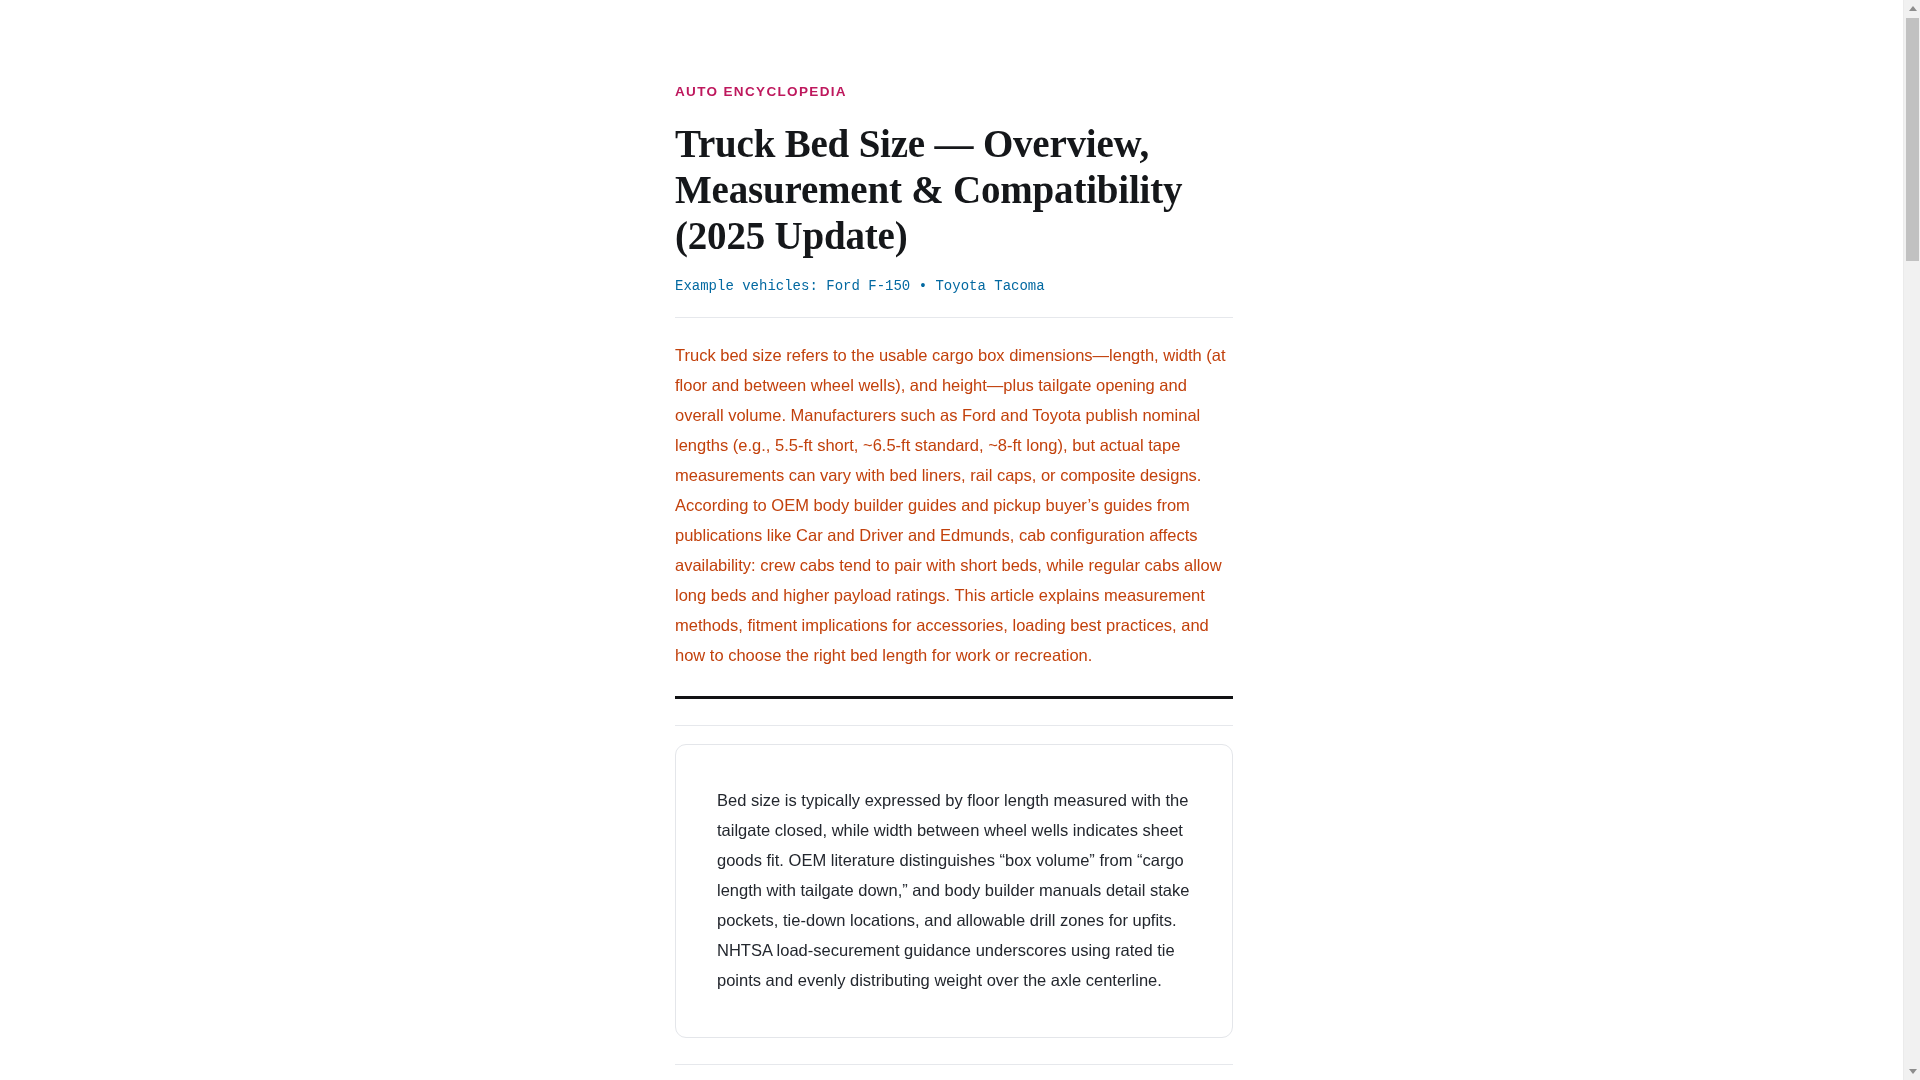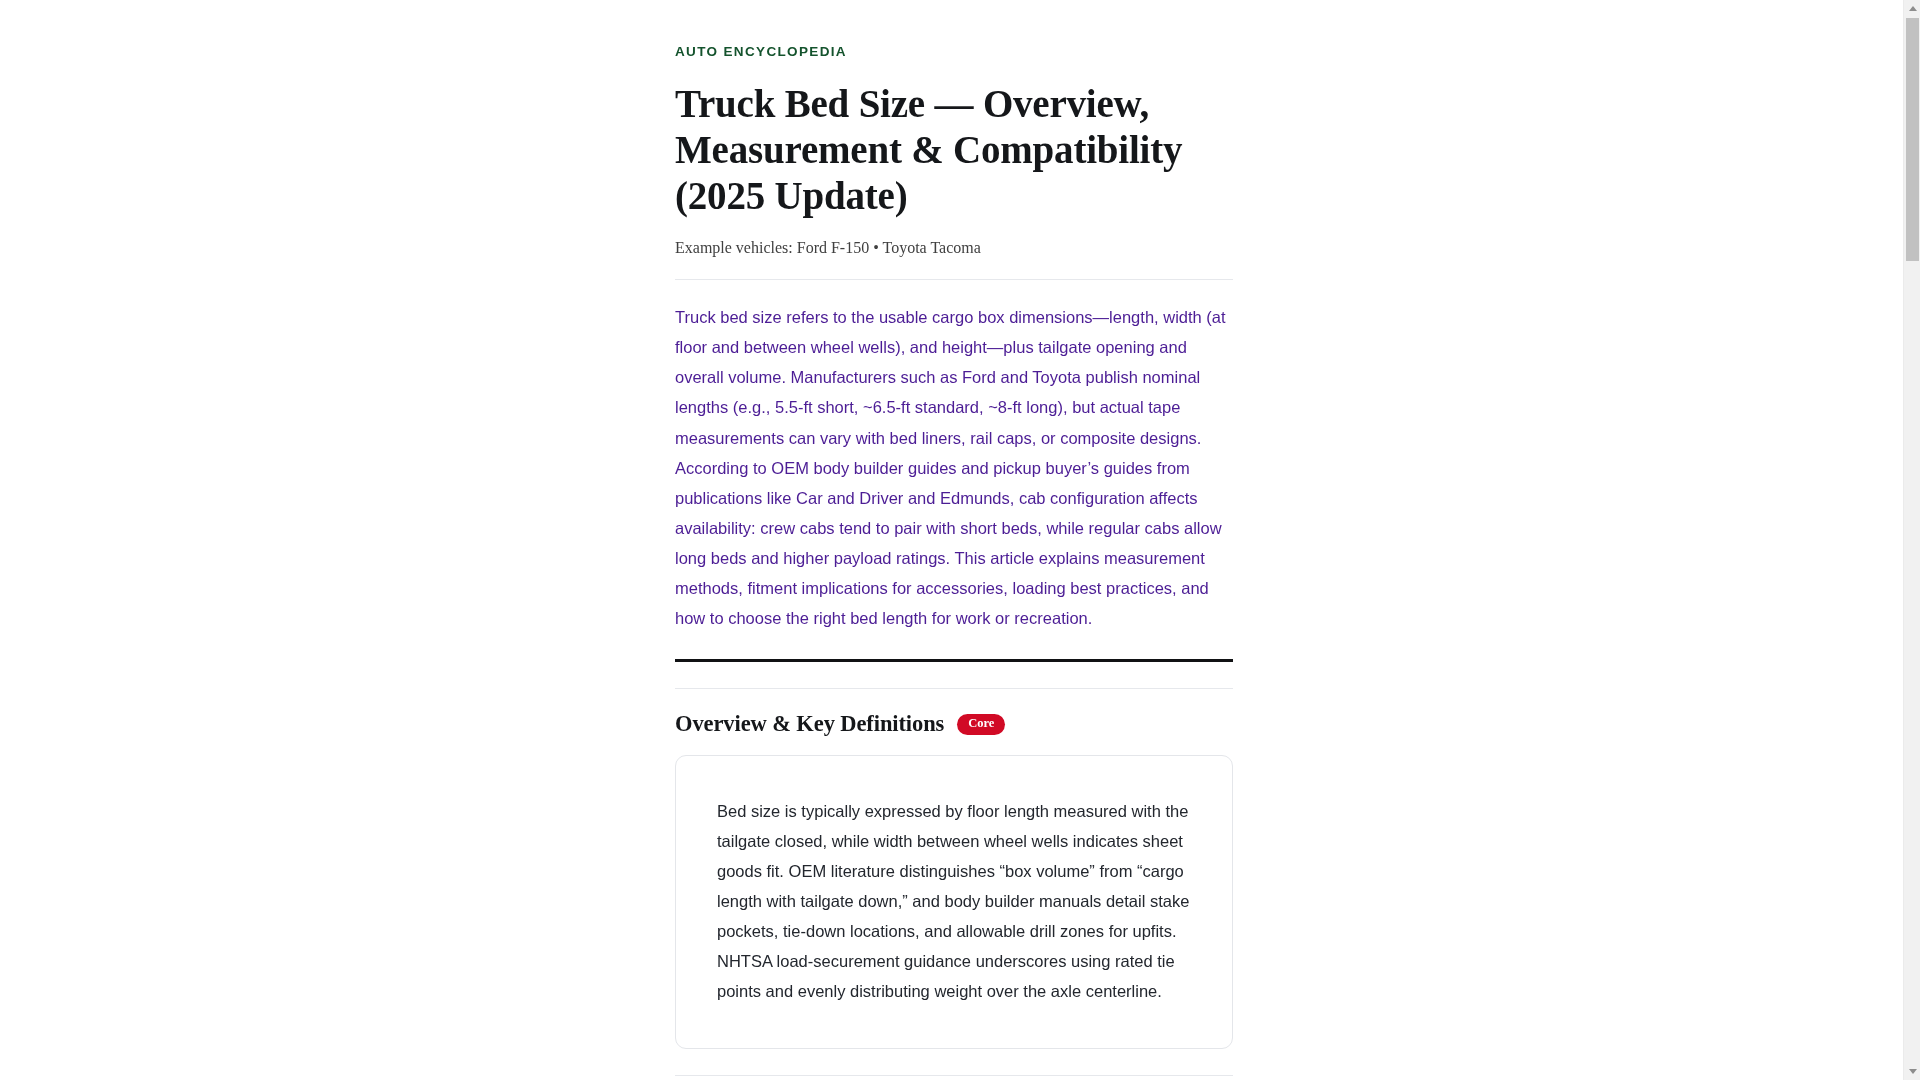--- a/index.html
+++ b/index.html
@@ -29,55 +29,55 @@
     top: 0;
     width: 558px;
   }
 
   
   .kicker {
     font-family: "Liberation Sans", sans-serif;
     font-size: 13.5px;
     font-weight: 700;
     letter-spacing: 1.35px;
-    color: #14532d;
+    color: #be185d;
     margin: 0;
-    padding-top: 44px;
+    padding-top: 84px;
   }
 
   .headline {
     font-family: "Liberation Serif", serif;
     font-size: 39px;
     line-height: 1.18;
     font-weight: 700;
     color: #15171a;
     margin: 22px 0 0 0;
     letter-spacing: -0.2px;
   }
 
   .byline {
-    font-family: Liberation Serif, serif;
-    font-size: 16px;
-    color: #404040;
+    font-family: Liberation Mono, monospace;
+    font-size: 14px;
+    color: #0369a1;
     margin: 18px 0 0 0;
     line-height: 1.4;
   }
 
   .rule-light {
     height: 1px;
     background: #e6e8ec;
     margin: 20px 0 0 0;
     border: 0;
   }
 
   .lede {
     font-family: "Liberation Sans", sans-serif;
     font-size: 16.5px;
     line-height: 1.82;
-    color: #4c1d95;
+    color: #c2410c;
     margin: 22px 0 0 0;
   }
 
   .rule-heavy {
     height: 3px;
     background: #111214;
     margin: 26px 0 0 0;
     border: 0;
   }
 
@@ -186,24 +186,20 @@
     <div class="byline">Example vehicles: Ford F-150 • Toyota Tacoma</div>
 
     <hr class="rule-light">
 
     <p class="lede">Truck bed size refers to the usable cargo box dimensions—length, width (at floor and between wheel wells), and height—plus tailgate opening and overall volume. Manufacturers such as Ford and Toyota publish nominal lengths (e.g., 5.5-ft short, ~6.5-ft standard, ~8-ft long), but actual tape measurements can vary with bed liners, rail caps, or composite designs. According to OEM body builder guides and pickup buyer’s guides from publications like Car and Driver and Edmunds, cab configuration affects availability: crew cabs tend to pair with short beds, while regular cabs allow long beds and higher payload ratings. This article explains measurement methods, fitment implications for accessories, loading best practices, and how to choose the right bed length for work or recreation.</p>
 
     <hr class="rule-heavy">
 
     <div class="section">
       <hr class="section-divider">
-      <div class="section-head">
-        <h2 class="section-title">Overview &amp; Key Definitions</h2>
-        <span class="badge">Core</span>
-      </div>
       <div class="card">
         <p>Bed size is typically expressed by floor length measured with the tailgate closed, while width between wheel wells indicates sheet goods fit. OEM literature distinguishes “box volume” from “cargo length with tailgate down,” and body builder manuals detail stake pockets, tie-down locations, and allowable drill zones for upfits. NHTSA load-securement guidance underscores using rated tie points and evenly distributing weight over the axle centerline.</p>
       </div>
     </div>
 
     <div class="section">
       <hr class="section-divider">
       <div class="section-head">
         <h2 class="section-title">Typical Lengths &amp; Packaging Trade-offs</h2>
       </div>

